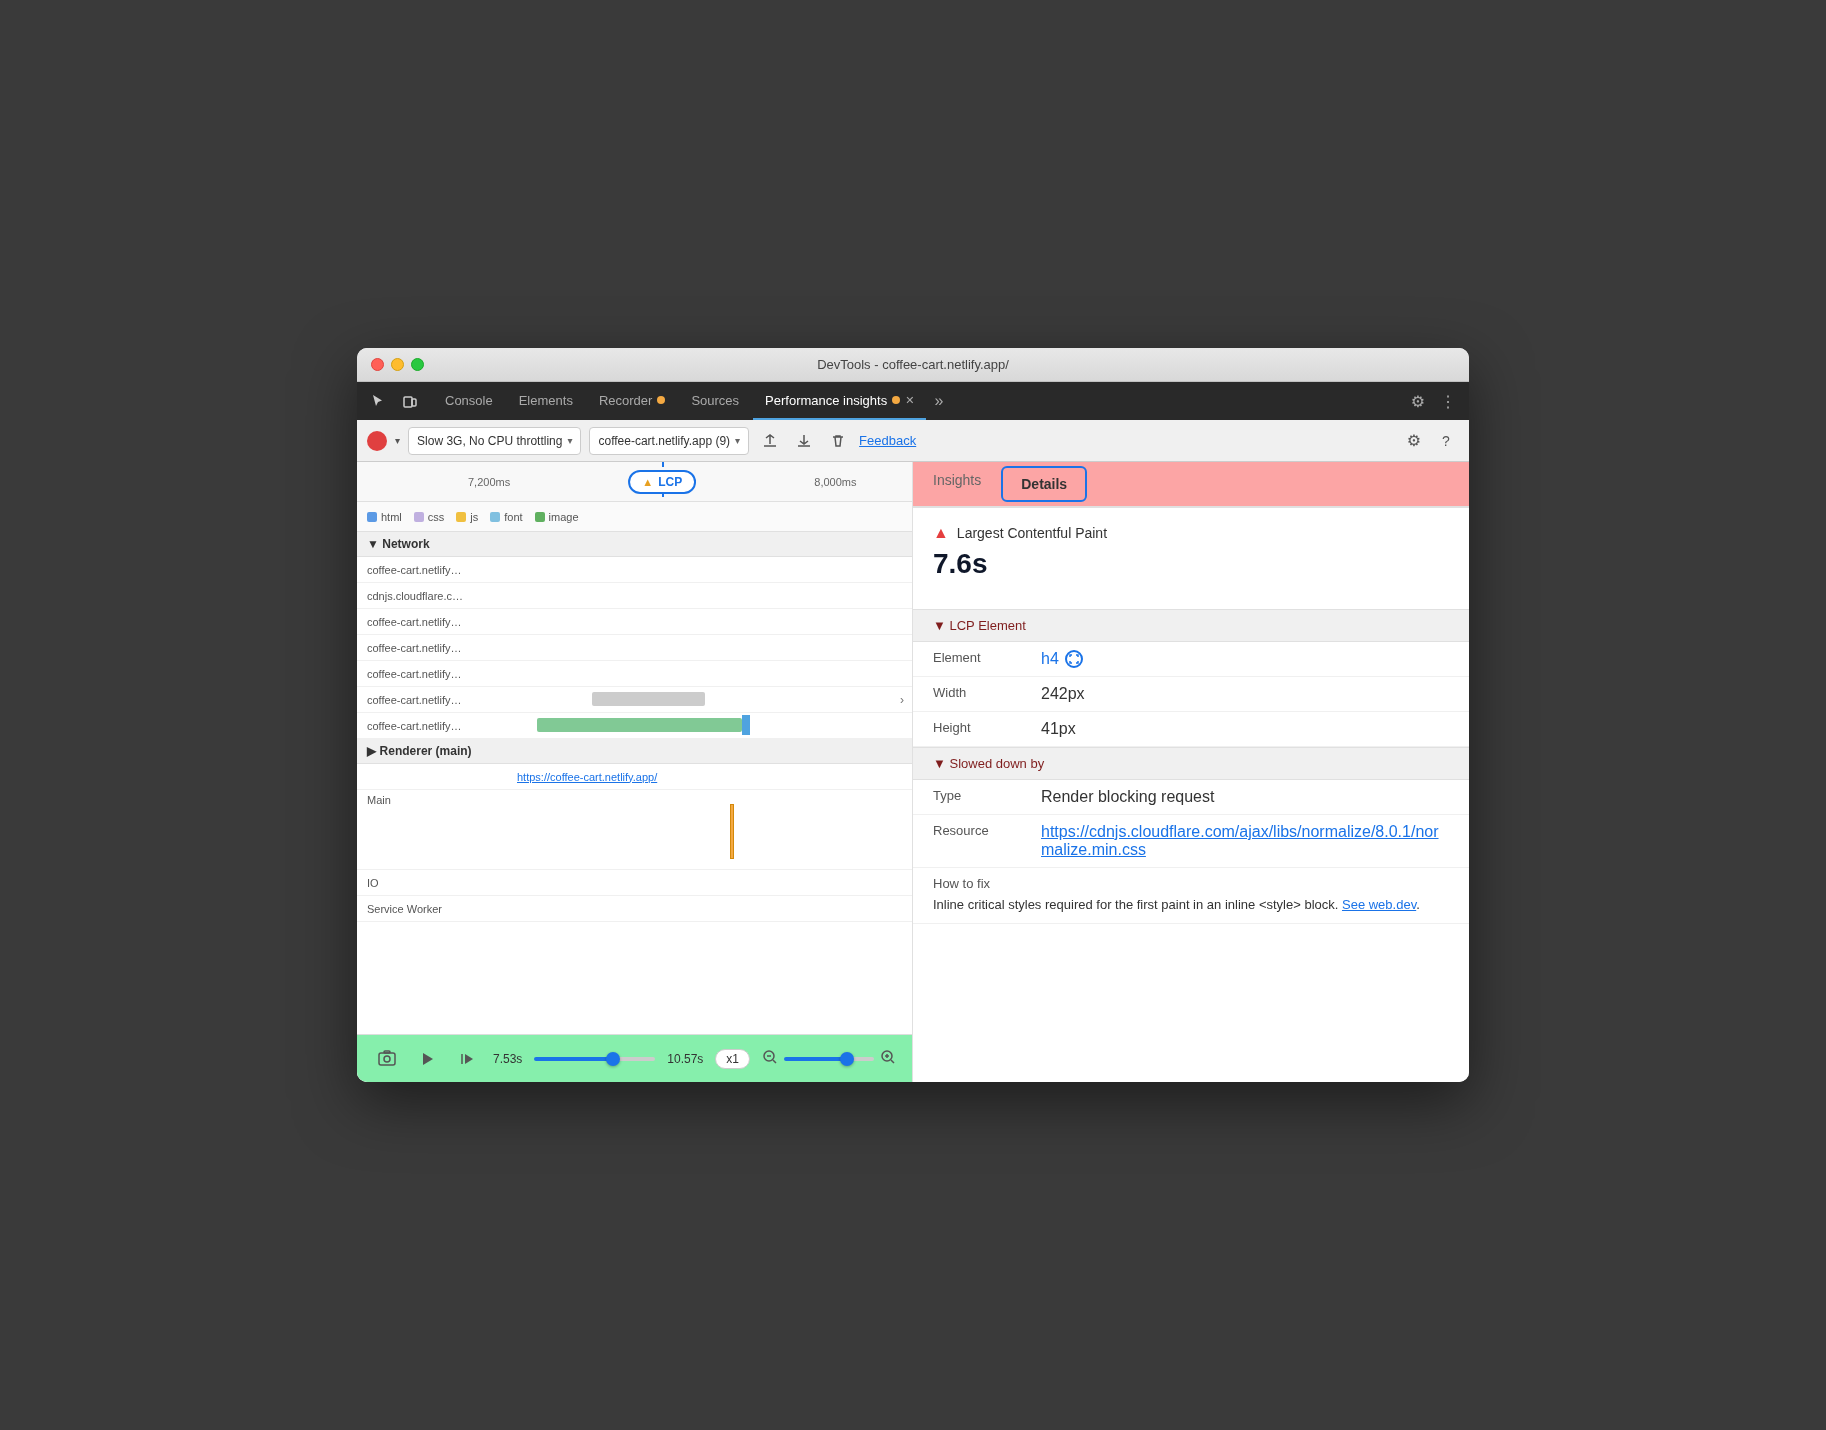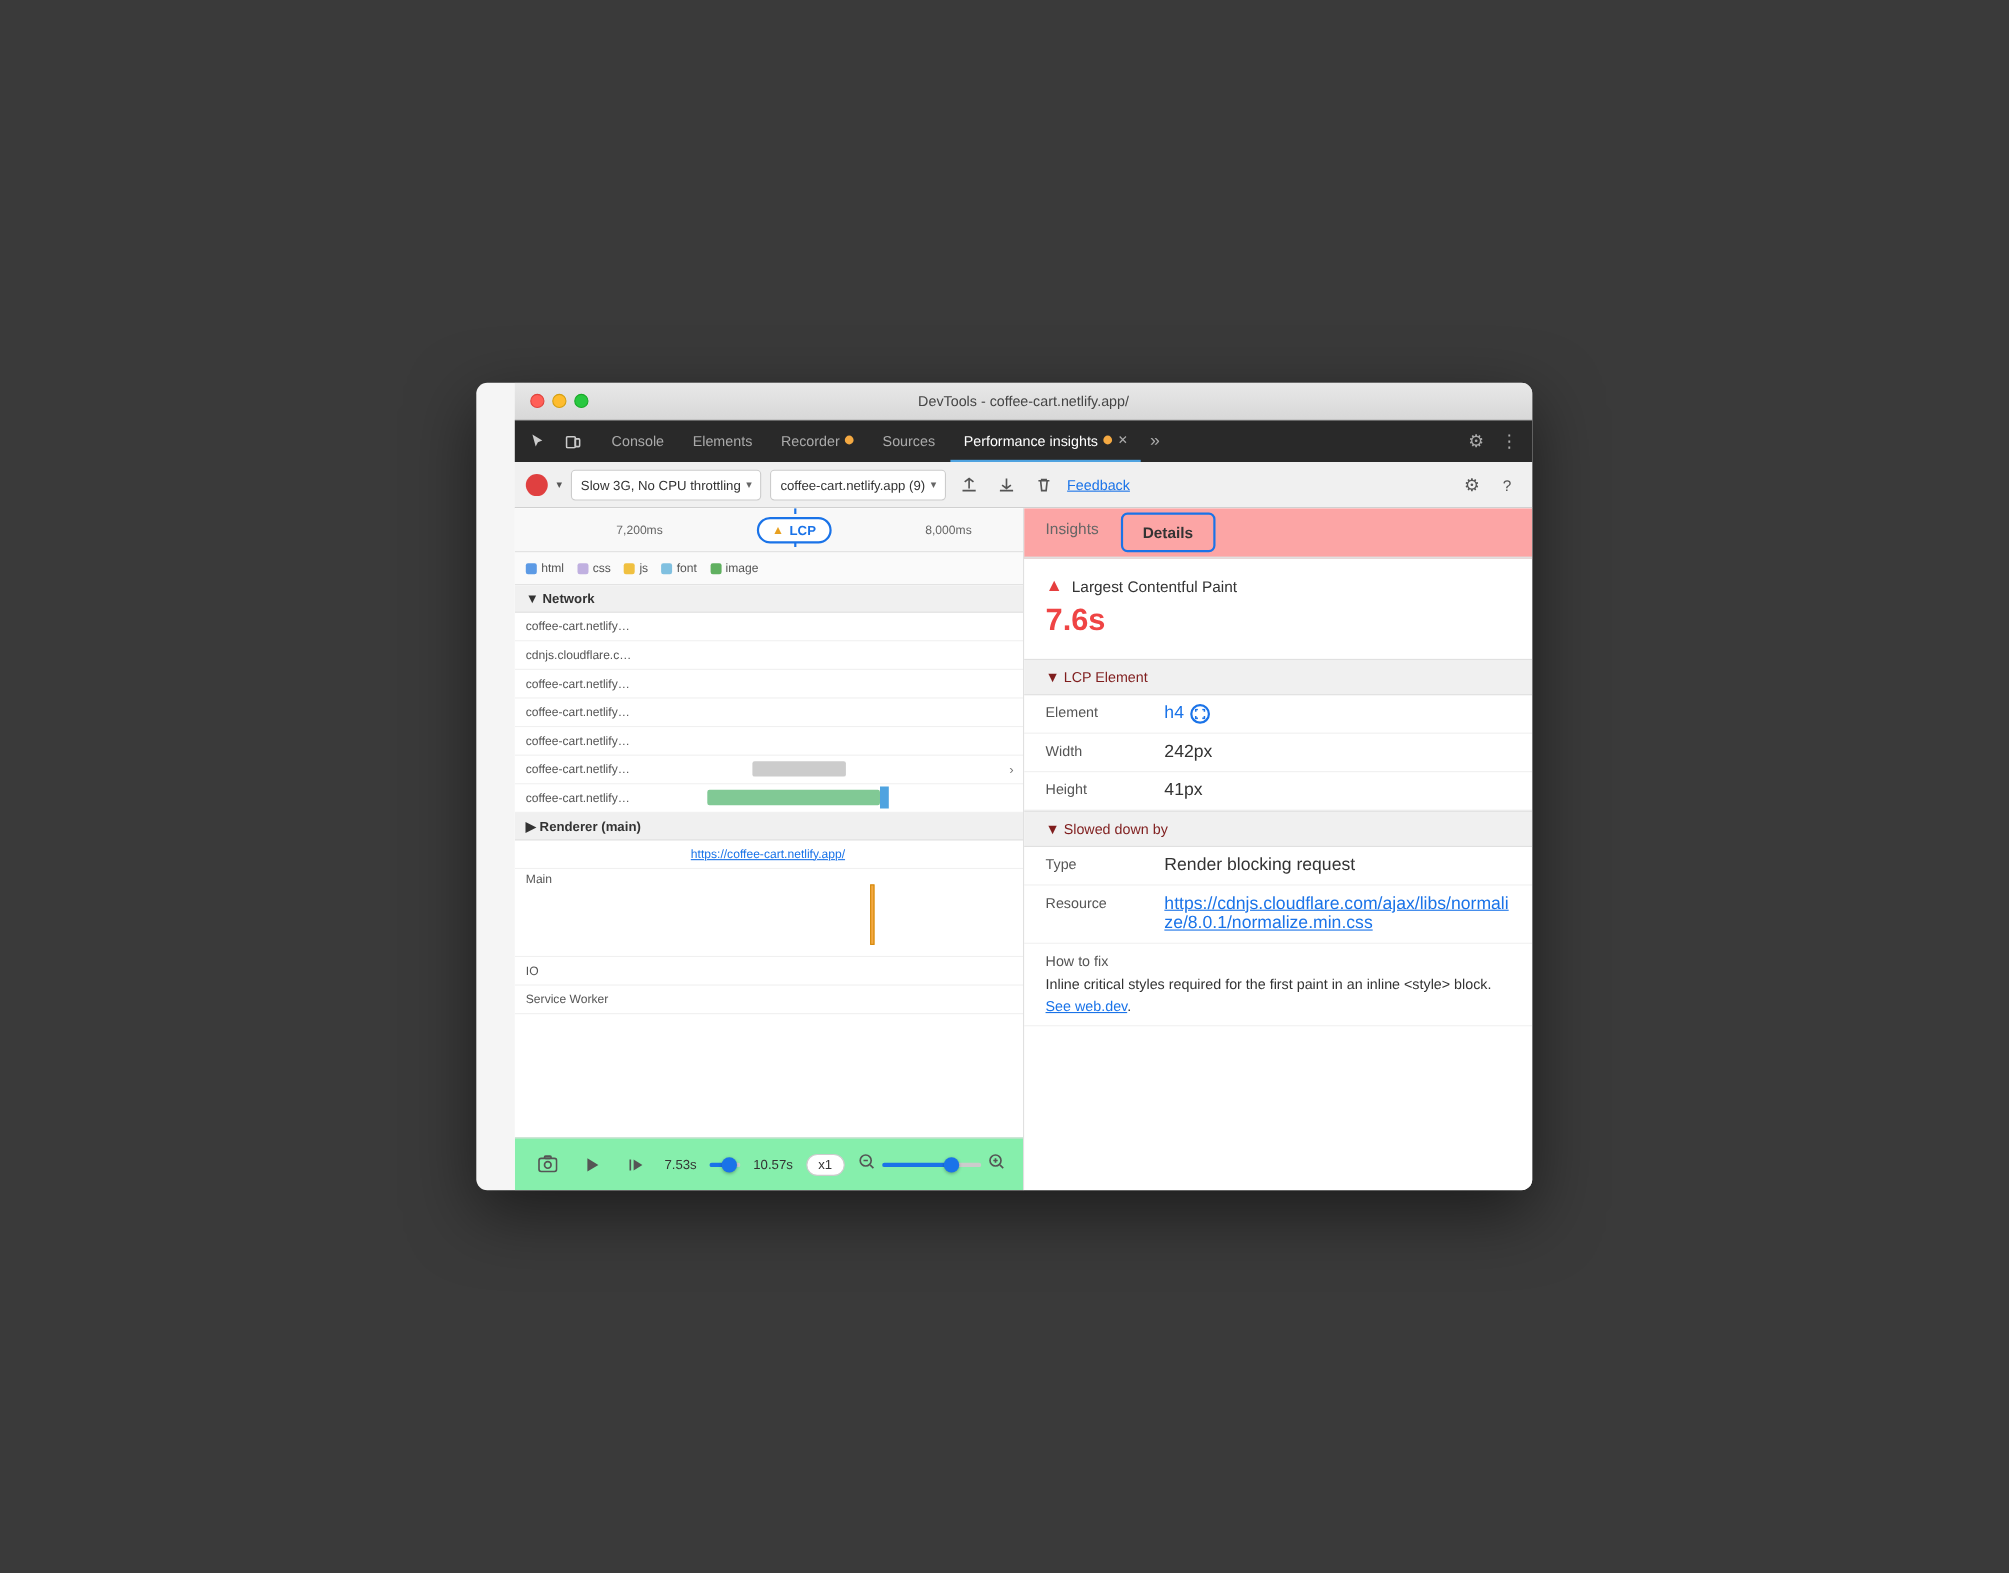--- a/index.html
+++ b/index.html
@@ -6,26 +6,25 @@
     body {
       font-family: -apple-system, BlinkMacSystemFont, 'Segoe UI', sans-serif;
       font-size: 13px;
       background: #3a3a3a;
       display: flex;
       justify-content: center;
       align-items: center;
       min-height: 100vh;
     }
     .window {
-      width: 960px;
+      width: 1112px;
       background: #f5f5f5;
       border-radius: 10px;
       box-shadow: 0 20px 60px rgba(0,0,0,0.5);
       overflow: hidden;
-      padding-left: 35px;
     }
     
     .title-bar {
       background: linear-gradient(180deg, #e8e8e8 0%, #d8d8d8 100%);
       padding: 10px 14px;
       display: flex;
       align-items: center;
       gap: 8px;
       border-bottom: 1px solid #c0c0c0;
       position: relative;
@@ -373,22 +372,22 @@
       margin-bottom: 6px;
     }
     .insight-title-text {
       font-size: 14px;
       font-weight: 500;
       color: #333;
     }
     .insight-value {
       font-size: 28px;
       font-weight: 600;
-      color: #ef4444;
-      margin-bottom: 3px;
+      color: #0f172a;
+      margin-bottom: 13px;
     }
     .collapsible-header {
       background: #f0f0f0;
       border-top: 1px solid #e0e0e0;
       border-bottom: 1px solid #e0e0e0;
       padding: 8px 20px;
       font-size: 13px;
       font-weight: 500;
       color: #7f1d1d;
       display: flex;

